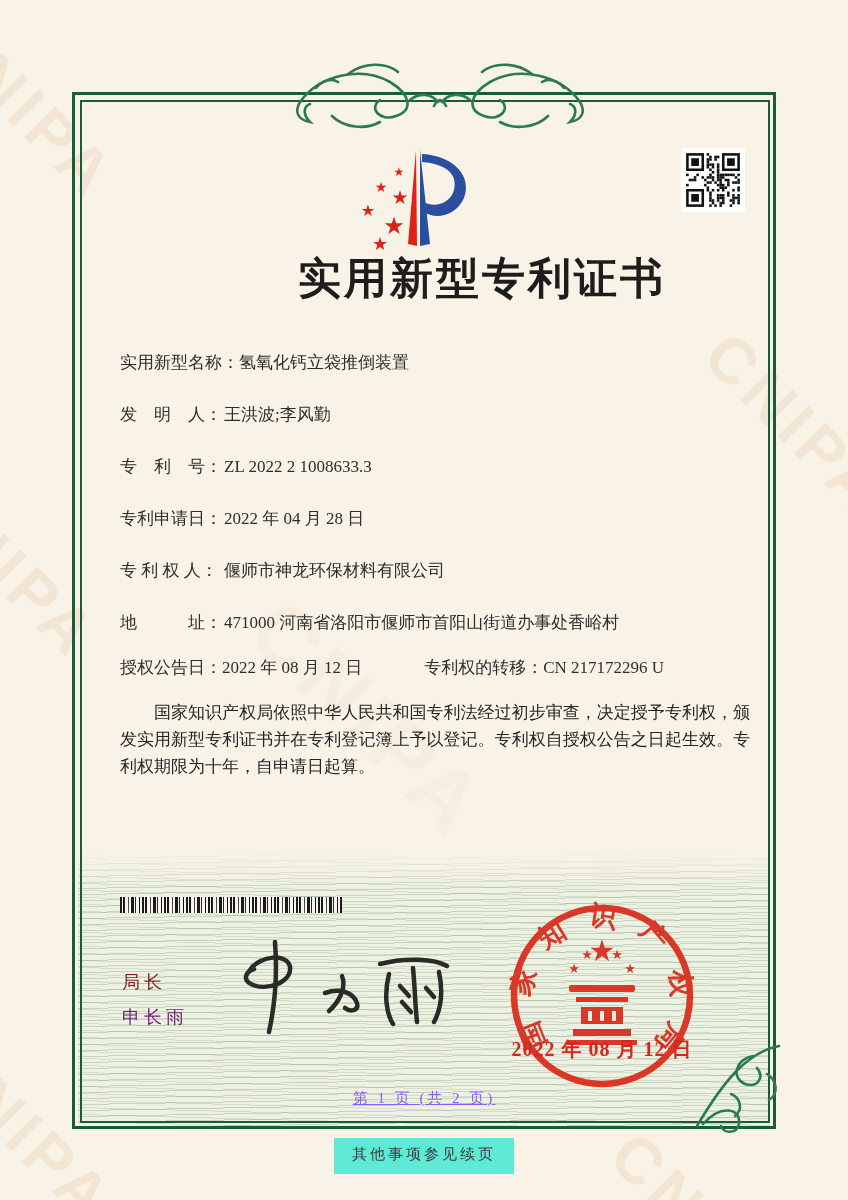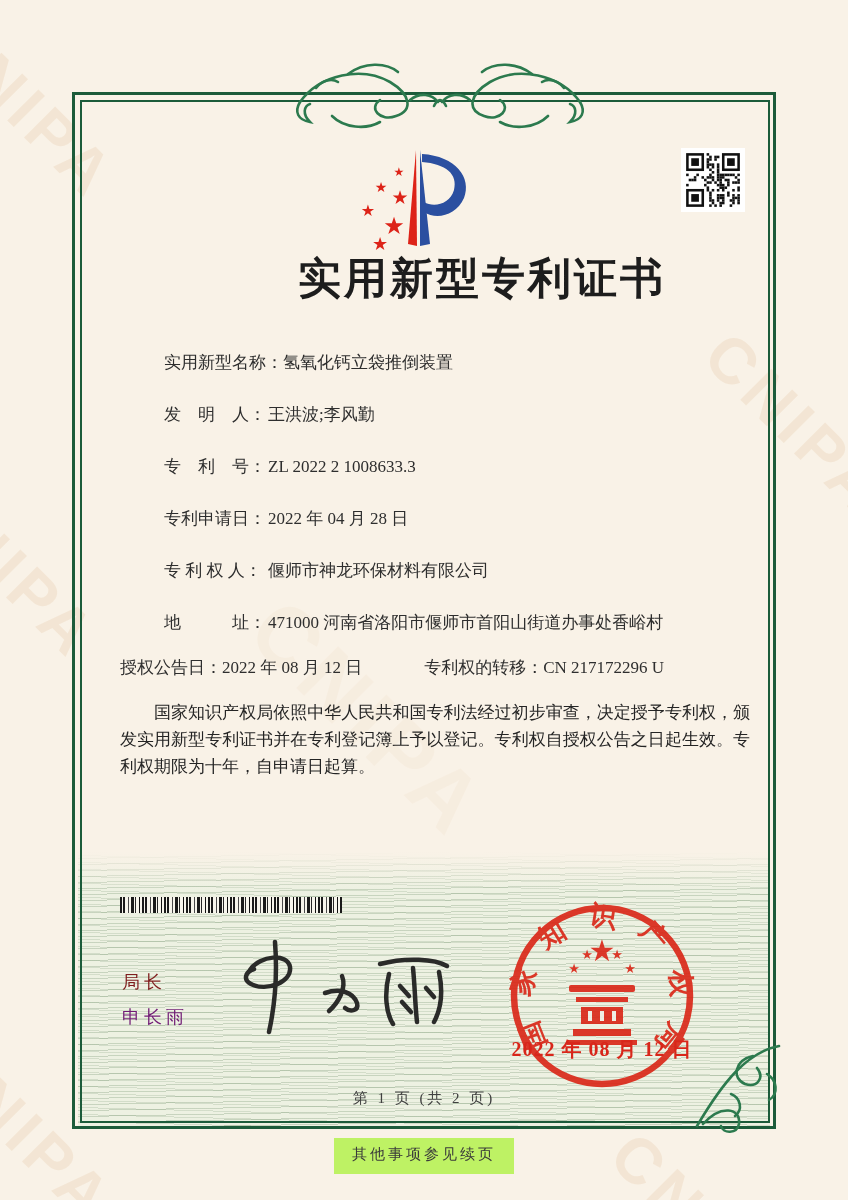--- a/index.html
+++ b/index.html
@@ -26,21 +26,21 @@
   .frame-inner{position:absolute;left:80px;top:100px;width:686px;height:1019px;
       border:2px solid #1c5b3a;z-index:2;pointer-events:none;}
 
   .abs{position:absolute;z-index:4;}
 
   .cert-no{left:112px;top:144px;font-size:17px;letter-spacing:2.5px;color:#333;}
 
   .title{left:72px;top:250px;width:820px;text-align:center;font-size:43px;font-weight:bold;
          letter-spacing:3px;color:#1d1d1d;}
 
-  .fields{left:120px;top:352px;width:620px;font-size:17px;color:#2e2e2e;margin-left:44px;}
+  .fields{left:120px;top:352px;width:620px;font-size:17px;color:#2e2e2e;}
   .row{margin-bottom:31px;line-height:21px;white-space:nowrap;}
   .row .lbl{display:inline-block;min-width:104px;}
   .grant{left:120px;top:656px;width:640px;font-size:17px;white-space:nowrap;color:#2e2e2e;}
   .grant .gap{display:inline-block;width:62px;}
 
   .paras{left:120px;top:699px;width:630px;font-size:17px;line-height:27px;
          text-align:justify;color:#242424;}
   .paras p{margin:0;text-indent:2em;}
 
   .barcode{left:120px;top:897px;width:222px;height:16px;z-index:4;
@@ -54,24 +54,24 @@
 
   .signer-title{left:122px;top:970px;font-size:18px;letter-spacing:4px;color:#7f1d1d;}
   .signer-name{left:122px;top:1005px;font-size:18px;letter-spacing:4px;color:#701a75;}
   .signature{left:230px;top:936px;z-index:4;}
 
   .seal{left:497px;top:891px;z-index:5;}
   .seal-date{left:497px;top:1036px;width:210px;text-align:center;z-index:6;
       font-size:20px;font-weight:bold;color:#d8261a;letter-spacing:1px;white-space:nowrap;}
 
   .page-num{left:72px;top:1089px;width:704px;text-align:center;font-size:15px;
-      letter-spacing:3px;color:#404040;}
+      letter-spacing:3px;color:#8b5cf6;text-decoration:underline;}
 
   .note-wrap{left:0;top:1138px;width:848px;text-align:center;z-index:4;}
-  .note{display:inline-block;background:#bef264;padding:7px 18px 10px;font-size:15px;
+  .note{display:inline-block;background:#5eead4;padding:7px 18px 10px;font-size:15px;
       letter-spacing:3px;color:#3a3a3a;}
 
   .ornament-top{left:292px;top:56px;z-index:3;}
   .ornament-corner{left:683px;top:1038px;z-index:3;}
   .logo{left:350px;top:140px;z-index:4;}
   .qr{left:681px;top:148px;z-index:4;}
 </style>
 </head>
 <body>
 

